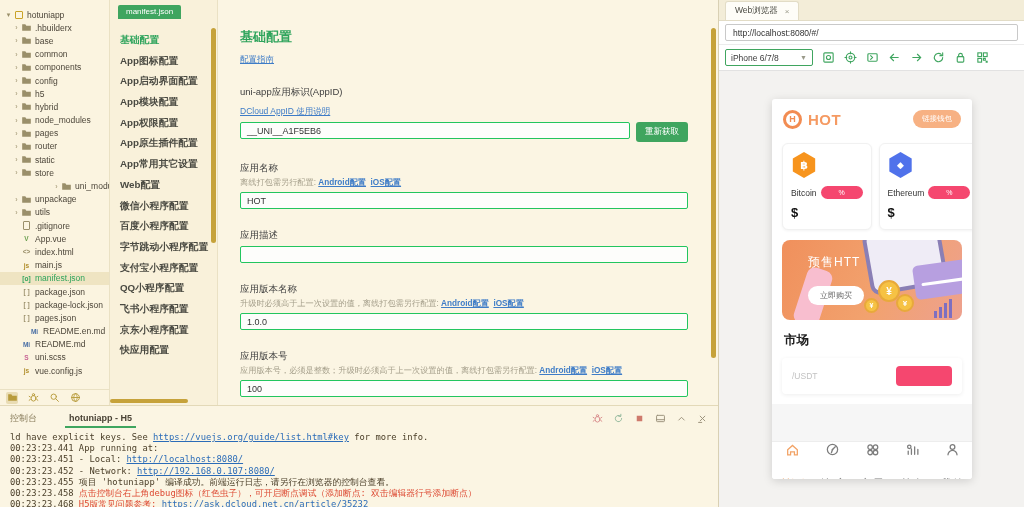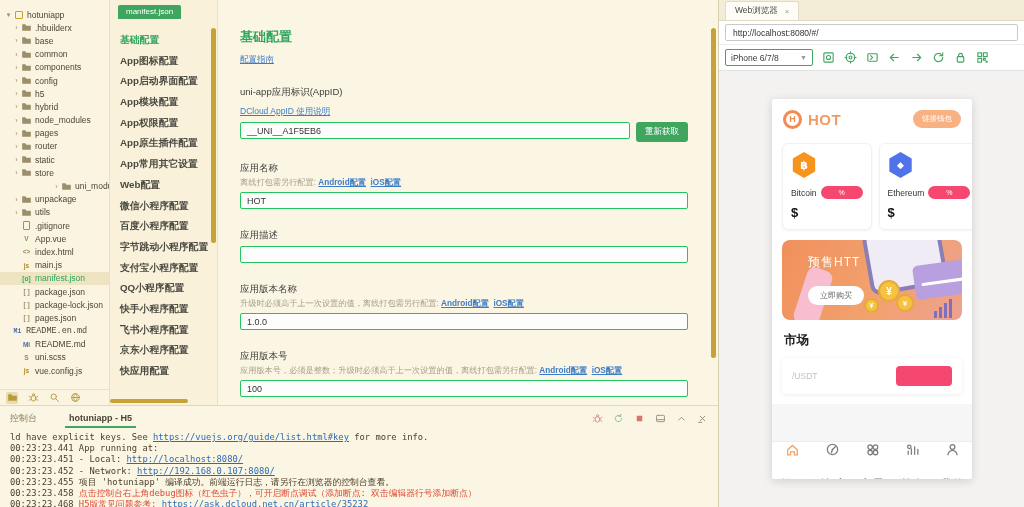--- a/index.html
+++ b/index.html
@@ -305,21 +305,21 @@
               </span>
               <span class="tlabel">package-lock.json</span>
             </div>
             <div class="trow" style="padding-left: 12px;">
               <span class="caret"></span>
               <span class="ficon">
                 <b>[ ]</b>
               </span>
               <span class="tlabel">pages.json</span>
             </div>
-            <div class="trow" style="padding-left: 3px; font-family: Liberation Mono, monospace;">
+            <div class="trow" style="padding-left: 20px;">
               <span class="caret"></span>
               <span class="ficon">
                 <b style="color:#4a6fa5">Mi</b>
               </span>
               <span class="tlabel">README.en.md</span>
             </div>
             <div class="trow" style="padding-left: 12px;">
               <span class="caret"></span>
               <span class="ficon">
                 <b style="color:#4a6fa5">Mi</b>
@@ -378,21 +378,20 @@
             <div class="nav-item">App模块配置</div>
             <div class="nav-item">App权限配置</div>
             <div class="nav-item">App原生插件配置</div>
             <div class="nav-item">App常用其它设置</div>
             <div class="nav-item">Web配置</div>
             <div class="nav-item">微信小程序配置</div>
             <div class="nav-item">百度小程序配置</div>
             <div class="nav-item">字节跳动小程序配置</div>
             <div class="nav-item">支付宝小程序配置</div>
             <div class="nav-item">QQ小程序配置</div>
-            <div class="nav-item">快手小程序配置</div>
             <div class="nav-item">飞书小程序配置</div>
             <div class="nav-item">京东小程序配置</div>
             <div class="nav-item">快应用配置</div>
           </div>
         <div class="nav-vsb"></div>
         <div class="nav-hsb"></div>
       </div>
 
       <div class="formpanel">
         <div class="sec-title">基础配置</div>

